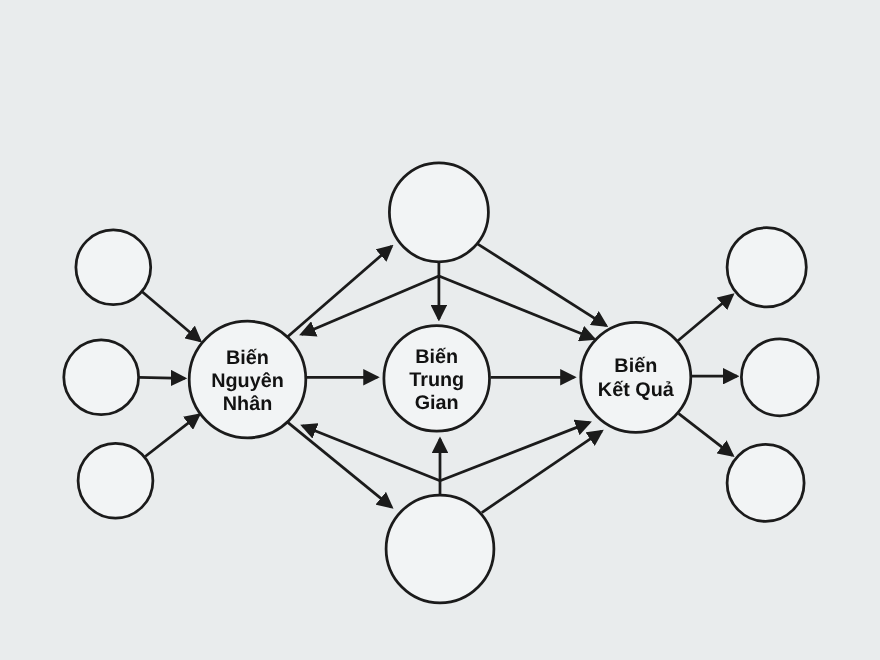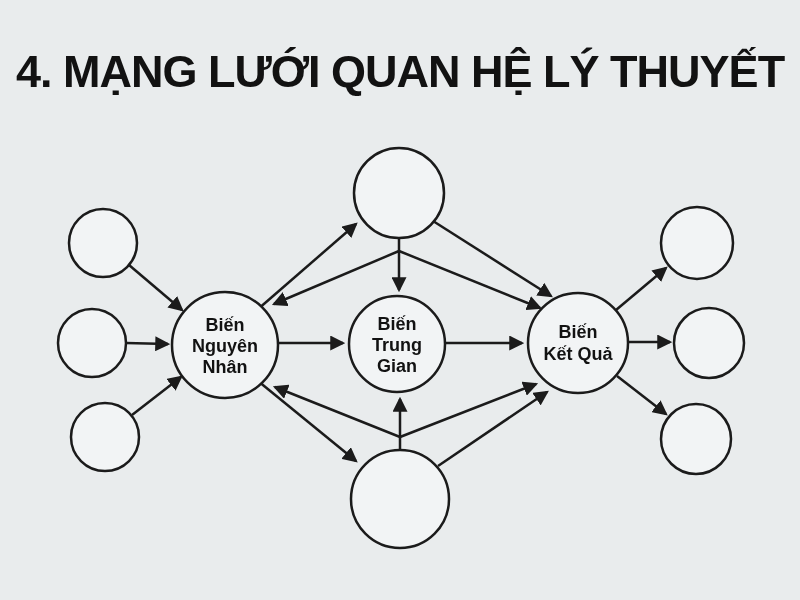--- a/index.html
+++ b/index.html
@@ -29,21 +29,20 @@
     font-size:18px;
     font-weight:bold;
     fill:#121212;
     text-anchor:middle;
   }
 </style>
 </head>
 <body>
 
 <div class="stage">
-  <div class="title">4. MẠNG LƯỚI QUAN HỆ LÝ THUYẾT</div>
 
   <svg width="800" height="600" viewBox="0 0 800 600">
     <defs>
       <marker id="arrow" viewBox="0 0 10 10" refX="8.5" refY="5" markerWidth="6" markerHeight="6" orient="auto" markerUnits="strokeWidth">
         <path d="M0,0 L10,5 L0,10 Z" fill="#1b1b1b"></path>
       </marker>
     </defs>
 
     <g>
       <line class="edge" x1="129" y1="265" x2="182" y2="310" marker-end="url(#arrow)"></line>

